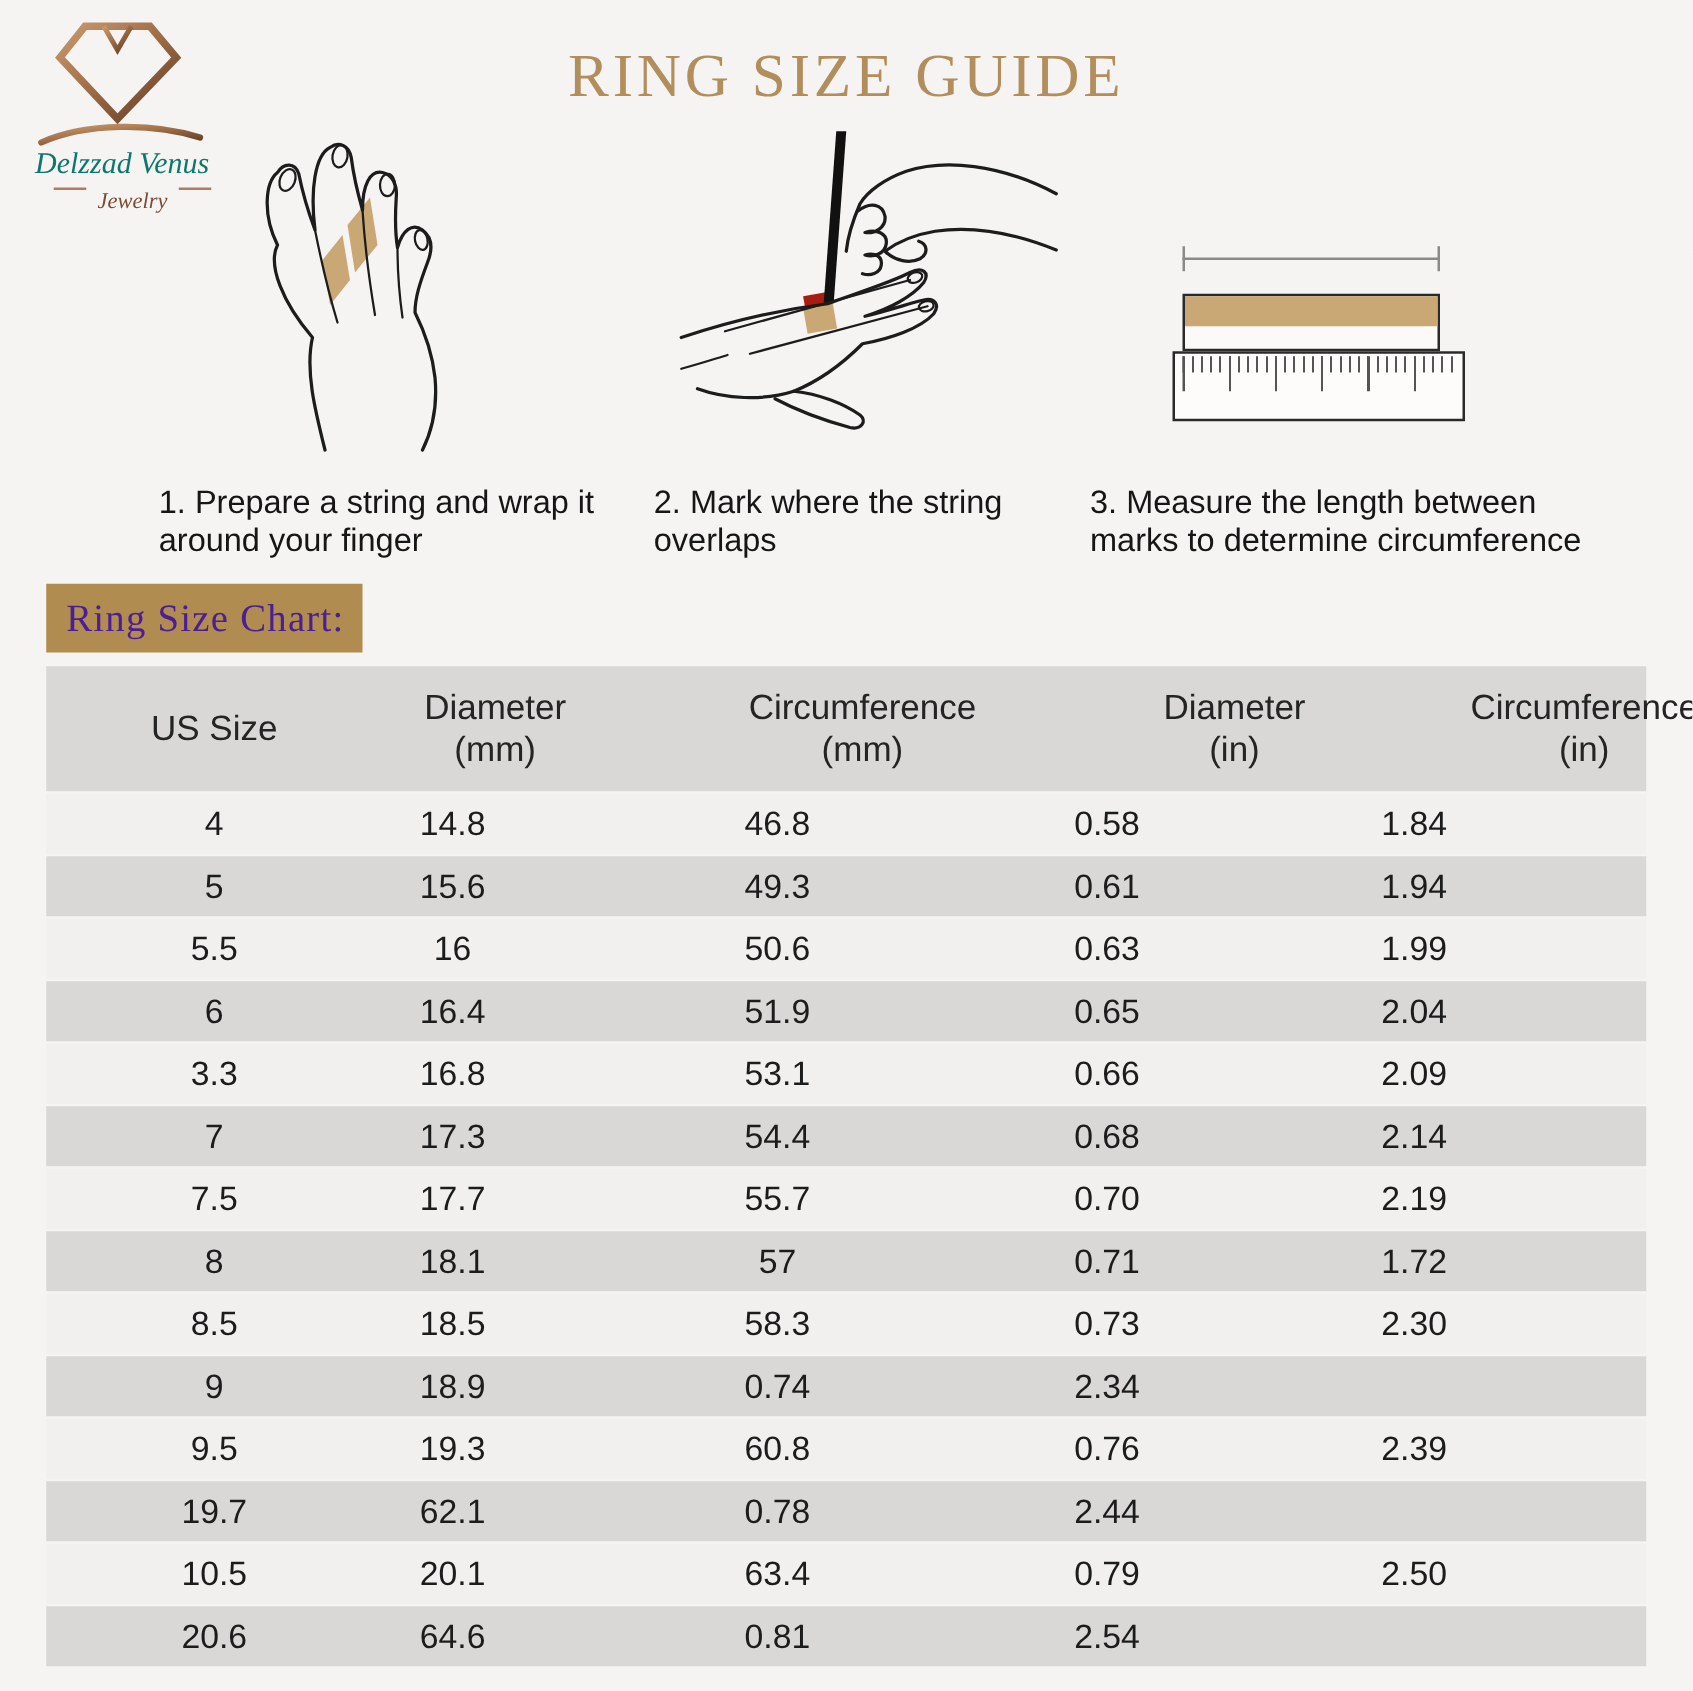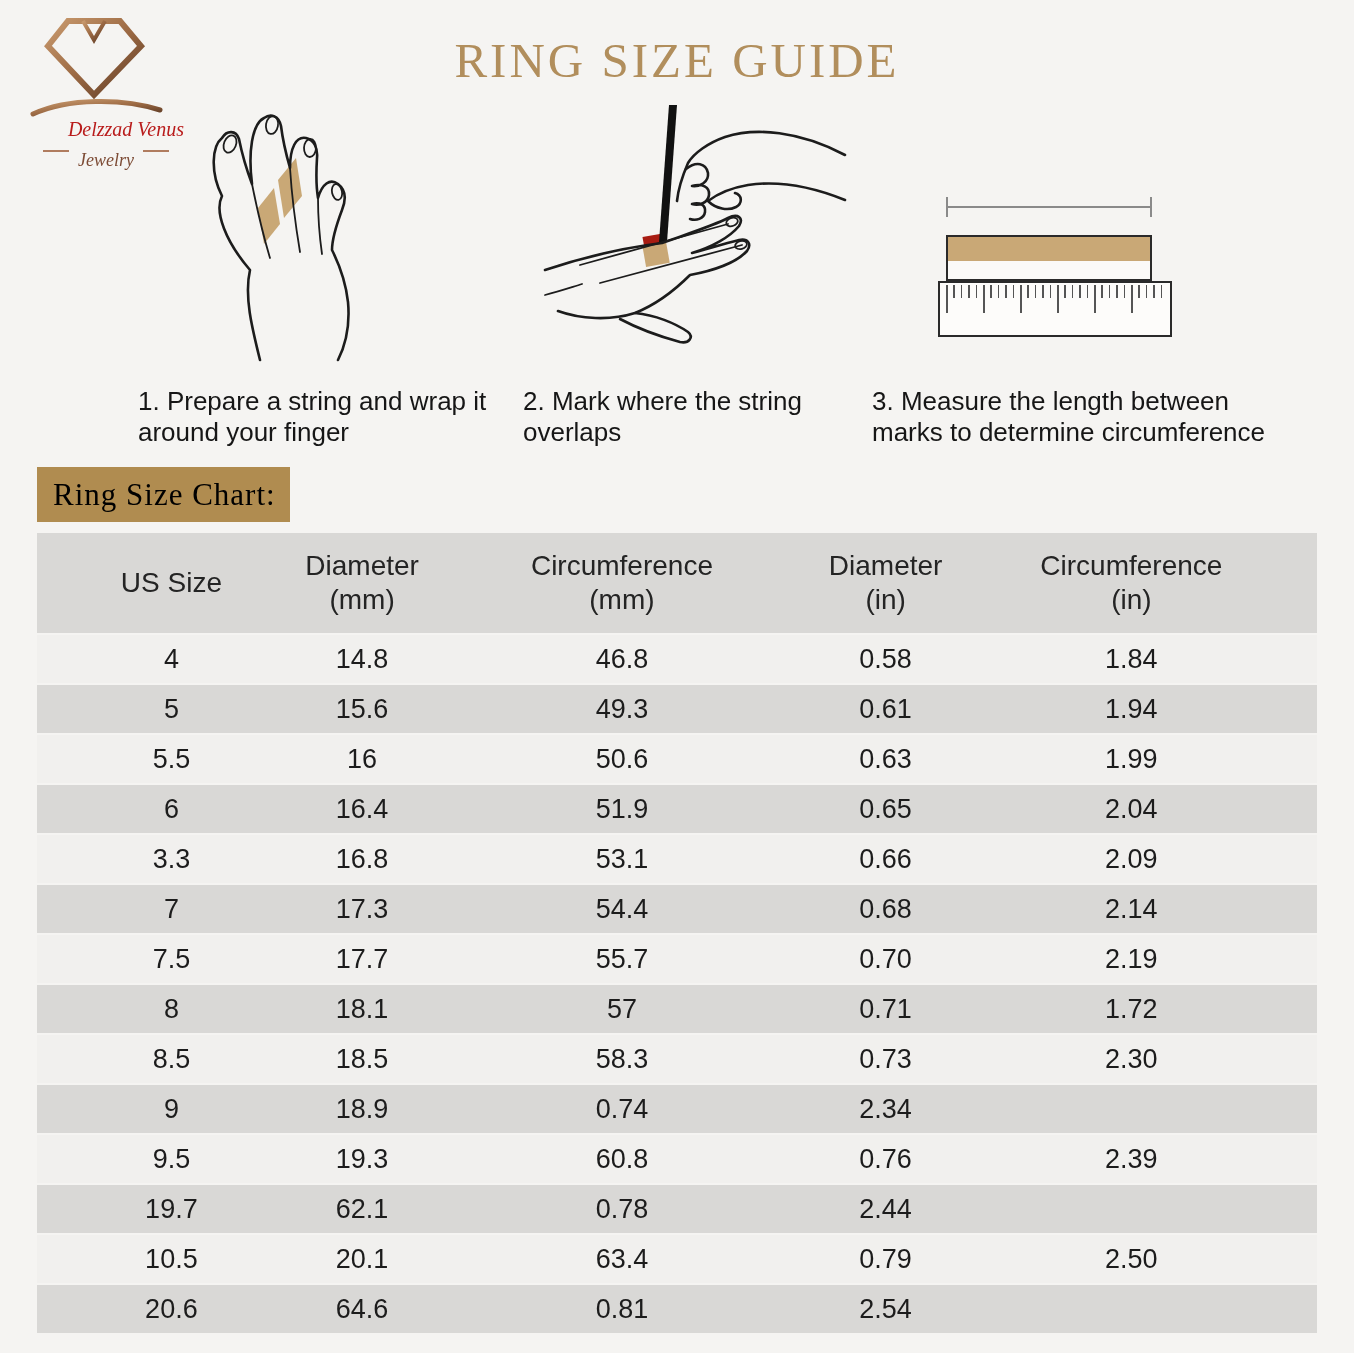--- a/index.html
+++ b/index.html
@@ -2,22 +2,22 @@
 <html><head>
 <meta charset="utf-8">
 <style>
   html,body{margin:0;padding:0;}
   body{font-family:"Liberation Sans",sans-serif;}
   .page{position:relative;width:1354px;height:1353px;background:#f5f4f2;overflow:hidden;}
 
   
   .logo{position:absolute;left:28px;top:6px;width:156px;height:176px;}
   .logo svg{display:block;overflow:visible;}
-  .brand{position:absolute;left:0;top:112px;width:156px;text-align:right;
-         font-family:"Liberation Serif",serif;font-style:italic;font-size:20px;color:#b91c1c;}
+  .brand{position:absolute;left:0;top:112px;width:156px;text-align:left;
+         font-family:"Liberation Serif",serif;font-style:italic;font-size:24px;color:#0f766e;}
   .brand-sub{position:absolute;left:0;top:144px;width:156px;display:flex;align-items:flex-start;justify-content:center;gap:9px;
          font-family:"Liberation Serif",serif;font-style:italic;font-size:18px;color:#7d4c36;}
   .brand-sub .dash{width:26px;border-top:2px solid #b07c5f;}
 
   
   .title{position:absolute;left:0;top:32px;width:100%;text-align:center;
          font-family:"Liberation Serif",serif;font-size:49px;letter-spacing:3px;color:#b18e5c;}
 
   
   .fig{position:absolute;}
@@ -32,32 +32,32 @@
   .strip{position:absolute;left:16px;top:45px;width:206px;height:46px;border:2px solid #2a2a2a;background:#fbfaf8;box-sizing:border-box;}
   .strip-tan{position:absolute;left:0;top:0;width:100%;height:24px;background:#c9a876;}
   .ruler-body{position:absolute;left:8px;top:91px;width:234px;height:56px;border:2px solid #2a2a2a;background:#fdfcfa;box-sizing:border-box;}
   .ticks-minor{position:absolute;left:6px;right:6px;top:2px;height:13px;
     background:repeating-linear-gradient(90deg,#555 0,#555 1.6px,transparent 1.6px,transparent 7.4px);}
   .ticks-long{position:absolute;left:6px;right:6px;top:2px;height:28px;
     background:repeating-linear-gradient(90deg,#555 0,#555 1.8px,transparent 1.8px,transparent 37px);}
 
   
   .caption{position:absolute;top:386px;font-size:26px;line-height:31px;color:#161616;}
-  .cap1{left:138px;width:352px;}
+  .cap1{left:127px;width:352px;}
   .cap2{left:523px;width:320px;}
   .cap3{left:872px;width:430px;}
 
   
   .chart-label{position:absolute;left:37px;top:467px;width:253px;height:55px;background:#b08c50;
     display:flex;align-items:center;padding-left:16px;box-sizing:border-box;
-    font-family:"Liberation Serif",serif;font-size:31px;letter-spacing:1px;color:#000000;}
+    font-family:"Liberation Serif",serif;font-size:31px;letter-spacing:1px;color:#4c1d95;}
 
   
   .rtable{position:absolute;left:37px;top:533px;width:1280px;}
-  .thead{display:grid;grid-template-columns:21% 8.8% 31.8% 9.4% 29%;height:100px;background:#d9d8d6;margin-bottom:2px;}
+  .thead{display:grid;grid-template-columns:21% 8.8% 31.8% 9.4% 29%;height:100px;background:#d9d8d6;margin-bottom:2px;gap:34px;}
   .thcell{display:flex;flex-direction:column;align-items:center;justify-content:center;
           font-size:28px;color:#242424;white-space:nowrap;line-height:34px;}
   .thcell .unit:empty{display:none;}
   .trow{display:grid;grid-template-columns:21% 8.8% 31.8% 9.4% 29%;height:48px;margin-bottom:2px;}
   .trow.light{background:#f1f0ee;}
   .trow.dark{background:#d9d8d6;}
   .tcell{display:flex;align-items:center;justify-content:center;font-size:27px;color:#1c1c1c;white-space:nowrap;}
 </style>
 </head>
 <body>

